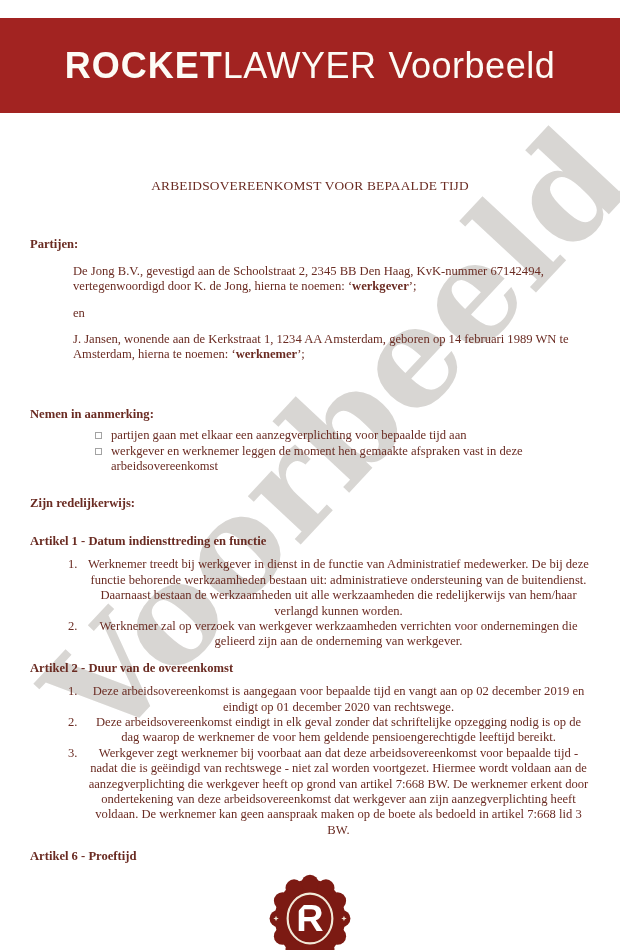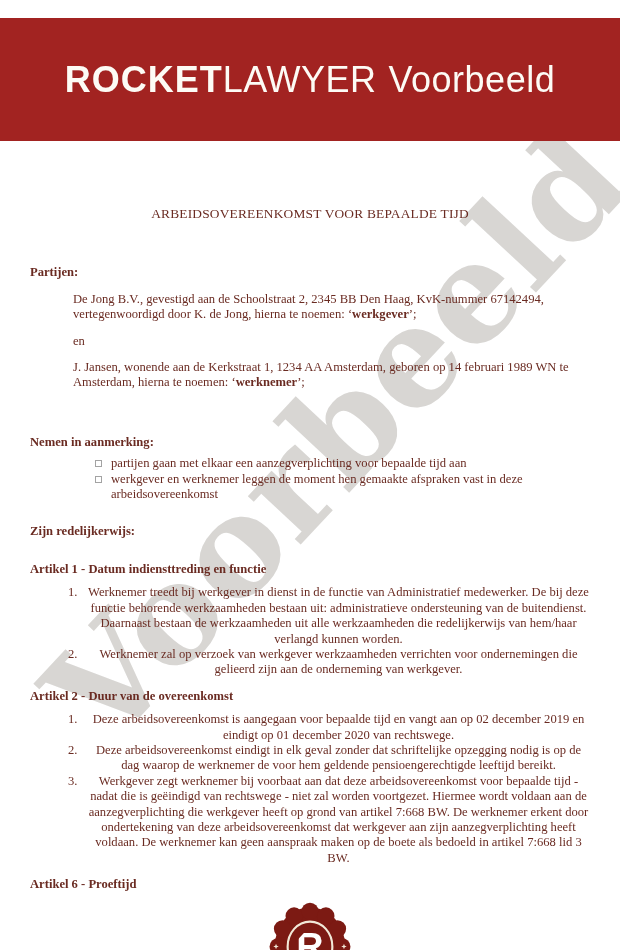--- a/index.html
+++ b/index.html
@@ -13,21 +13,21 @@
   .watermark {
     position:absolute; left:22px; top:672px; z-index:1;
     font-family:"DejaVu Serif", serif; font-weight:bold;
     font-size:138px; line-height:1; white-space:nowrap;
     color:#d4d2cf; opacity:.9;
     transform:rotate(-47deg); transform-origin:0 0;
     pointer-events:none;
   }
   
   .banner {
-    position:relative; z-index:2; margin-top:18px; height:123px;
+    position:relative; z-index:2; margin-top:18px; height:95px;
     background:#a22321; display:flex; align-items:center; justify-content:center;
     font-family:"Liberation Sans", sans-serif; color:#fdfbf5;
   }
   .banner .wordmark { font-size:36px; line-height:1; white-space:nowrap; }
   .brand-bold   { font-weight:bold; letter-spacing:1px; }
   .brand-light  { font-weight:normal; letter-spacing:.5px; }
   .brand-suffix { font-weight:normal; margin-left:12px; letter-spacing:.5px; }
   
   .content { position:relative; z-index:2; padding:0 30px; font-size:12.6px; line-height:15.4px; }
   .doc-title { margin-top:65px; text-align:center; font-weight:normal; font-size:13.4px; letter-spacing:.2px; }

